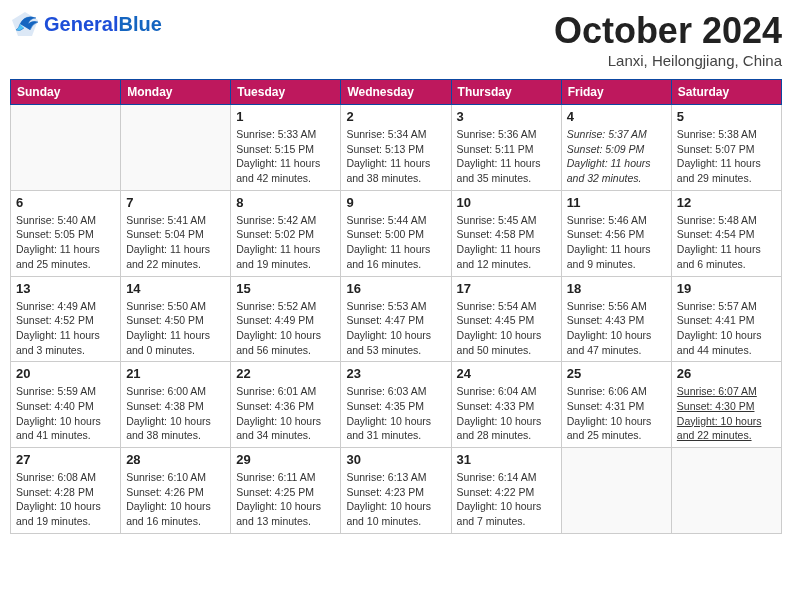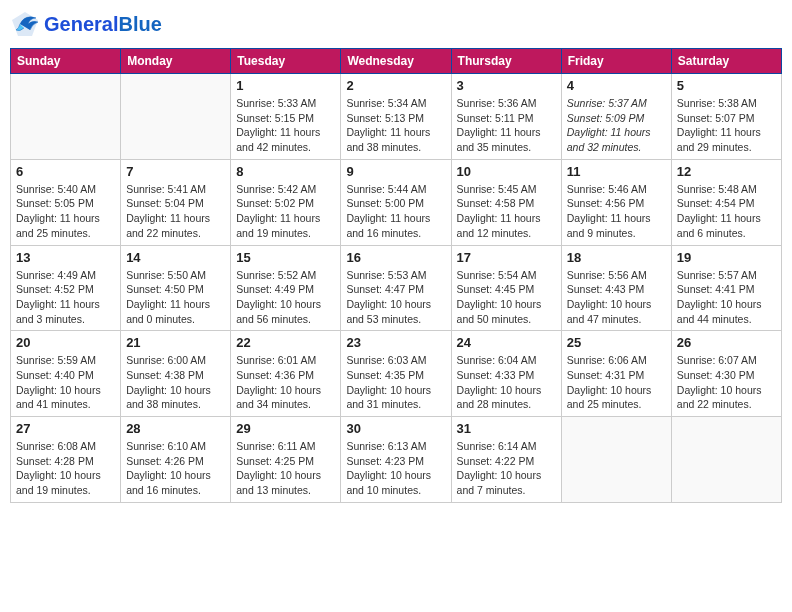--- a/index.html
+++ b/index.html
@@ -94,20 +94,22 @@
         <path d="M14,18 Q10,22 6,20 Q9,18 10,14" fill="#4fc3f7" stroke="#1565c0" stroke-width="0.5"></path>
       </svg>
     </div>
     <div class="logo">
       <div style="font-size:20px;font-weight:bold;line-height:1.1;">
         <span style="color:#1d4ed8;">General</span><span style="color:#1565c0;">Blue</span>
       </div>
     </div>
   </div>
   <div class="title-block">
+    <div class="month-title">October 2024</div>
+    <div class="location">Lanxi, Heilongjiang, China</div>
   </div>
 </div>
 
 <table class="calendar">
   <thead>
     <tr>
     <th>Sunday</th>
         <th>Monday</th>
         <th>Tuesday</th>
         <th>Wednesday</th>
@@ -271,21 +273,21 @@
 Daylight: 10 hours and 28 minutes.</div>
         </td>
         <td>
           <div class="day-num">25</div>
           <div class="day-info" style="white-space: pre-line;">Sunrise: 6:06 AM
 Sunset: 4:31 PM
 Daylight: 10 hours and 25 minutes.</div>
         </td>
         <td>
           <div class="day-num">26</div>
-          <div class="day-info" style="white-space: pre-line;">Sunrise: 6:07 AM
+          <div class="day-info" style="white-space: pre-line; text-decoration: underline;">Sunrise: 6:07 AM
 Sunset: 4:30 PM
 Daylight: 10 hours and 22 minutes.</div>
         </td>
       </tr>
       <tr>
         <td>
           <div class="day-num">27</div>
           <div class="day-info" style="white-space: pre-line;">Sunrise: 6:08 AM
 Sunset: 4:28 PM
 Daylight: 10 hours and 19 minutes.</div>

